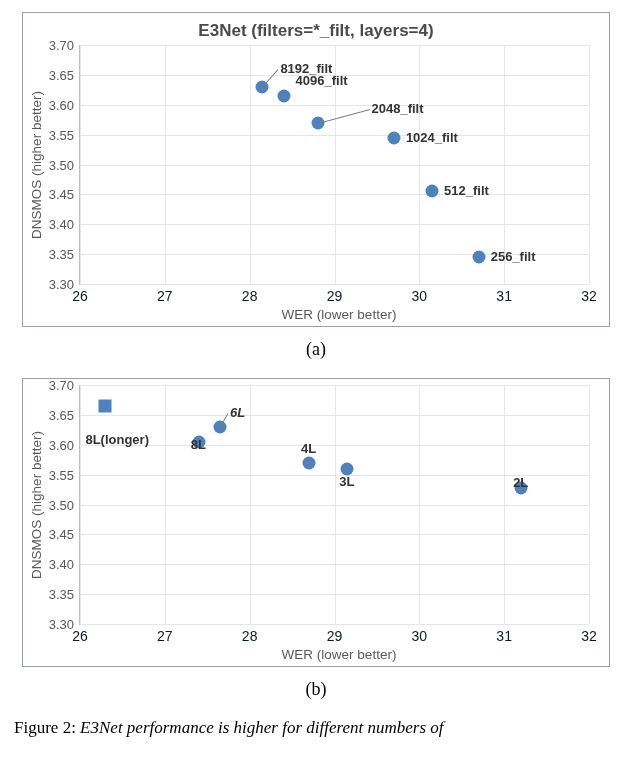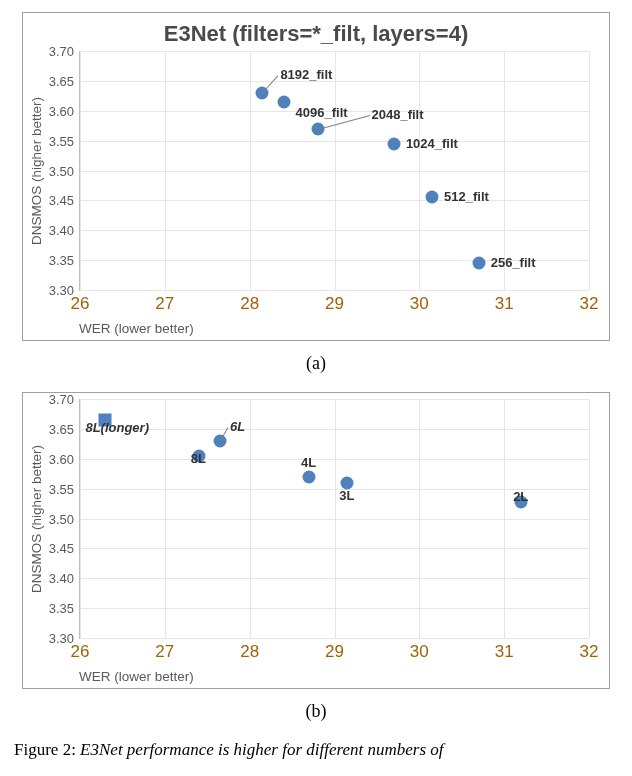--- a/index.html
+++ b/index.html
@@ -13,21 +13,21 @@
   .chart-box {
     border: 1px solid #9aa0a6;
     background: #fff;
     padding: 6px 10px 4px 10px;
     position: relative;
     margin: 0 14px;
   }
   .chart-title {
     text-align: center;
     font-weight: bold;
-    font-size: 22px;
+    font-size: 17px;
     color: #4a4a4a;
     margin: 2px 0 4px 0;
   }
   .plot-area {
     position: relative;
     height: 240px;
     margin-left: 46px;
     margin-right: 10px;
     border-left: 1px solid #bfbfbf;
     border-bottom: 1px solid #bfbfbf;
@@ -45,38 +45,38 @@
     transform: translateY(-50%);
     font-size: 13px;
     color: #595959;
     white-space: nowrap;
   }
   .xtick {
     position: absolute;
     top: 100%;
     margin-top: 4px;
     transform: translateX(-50%);
-    font-size: 17px;
-    color: #a16207;
+    font-size: 14px;
+    color: #0f172a;
   }
   .ylabel {
     position: absolute;
     left: -44px;
     top: 50%;
     transform: translate(-50%, -50%) rotate(-90deg);
     transform-origin: center;
     font-size: 13.5px;
     color: #595959;
     white-space: nowrap;
   }
   .xlabel {
-    text-align: left;
+    text-align: center;
     font-size: 13.5px;
     color: #595959;
-    margin-top: 30px;
+    margin-top: 22px;
     margin-left: 46px;
   }
   .pt {
     position: absolute;
     width: 13px;
     height: 13px;
     background: #4f81bd;
     border-radius: 50%;
     transform: translate(-50%, -50%);
   }
@@ -149,21 +149,21 @@
       <div class="grid-v" style="left: 339.333px;"></div>
       <div class="xtick" style="left: 339.333px;">30</div>
       <div class="grid-v" style="left: 424.167px;"></div>
       <div class="xtick" style="left: 424.167px;">31</div>
       <div class="grid-v" style="left: 509px;"></div>
       <div class="xtick" style="left: 509px;">32</div>
       <div class="pt" style="left: 182.392px; top: 41.825px;"></div>
       <div class="lbl" style="left: 200.392px; top: 15.825px;">8192_filt</div>
       <div class="leader" style="left: 182.392px; top: 41.825px; width: 24.0832px; transform: rotate(-48.3665deg);"></div>
       <div class="pt" style="left: 203.6px; top: 50.7875px;"></div>
-      <div class="lbl" style="left: 215.6px; top: 54px;">4096_filt</div>
+      <div class="lbl" style="left: 215.6px; top: 28px;">4096_filt</div>
       <div class="pt" style="left: 237.533px; top: 77.675px;"></div>
       <div class="lbl" style="left: 291.533px; top: 55.675px;">2048_filt</div>
       <div class="leader" style="left: 237.533px; top: 77.675px; width: 53.8516px; transform: rotate(-15.0685deg);"></div>
       <div class="pt" style="left: 313.883px; top: 92.6125px;"></div>
       <div class="lbl" style="left: 325.883px; top: 84.6125px;">1024_filt</div>
       <div class="pt" style="left: 352.058px; top: 146.387px;"></div>
       <div class="lbl" style="left: 364.058px; top: 138.387px;">512_filt</div>
       <div class="pt" style="left: 398.717px; top: 212.112px;"></div>
       <div class="lbl" style="left: 410.717px; top: 204.112px;">256_filt</div>
     </div>
@@ -211,21 +211,21 @@
       <div class="pt" style="left: 139.975px; top: 41.825px;"></div>
       <div class="lbl" style="left: 149.975px; top: 19.825px; font-style: italic;">6L</div>
       <div class="leader" style="left: 139.975px; top: 41.825px; width: 16.1245px; transform: rotate(-60.2551deg);"></div>
       <div class="pt" style="left: 229.05px; top: 77.675px;"></div>
       <div class="lbl" style="left: 221.05px; top: 55.675px;">4L</div>
       <div class="pt" style="left: 267.225px; top: 83.65px;"></div>
       <div class="lbl" style="left: 259.225px; top: 89px;">3L</div>
       <div class="pt" style="left: 441.133px; top: 103.367px;"></div>
       <div class="lbl" style="left: 433.133px; top: 81.3675px; margin-top: 9px;">2L</div>
       <div class="pt square" style="left: 25.45px; top: 20.9125px;"></div>
-      <div class="lbl" style="left: 5.45px; top: 21px; font-style: italic;">8L(longer)</div>
+      <div class="lbl" style="left: 5.45px; top: 47px;">8L(longer)</div>
     </div>
   <div class="xlabel">WER (lower better)</div>
 </div>
 <div class="subcap">(b)</div>
 
 <div class="caption">
   <span class="lead">Figure 2:</span><span> E3Net performance is higher for different numbers of</span>
 </div>
 
 </body></html>

